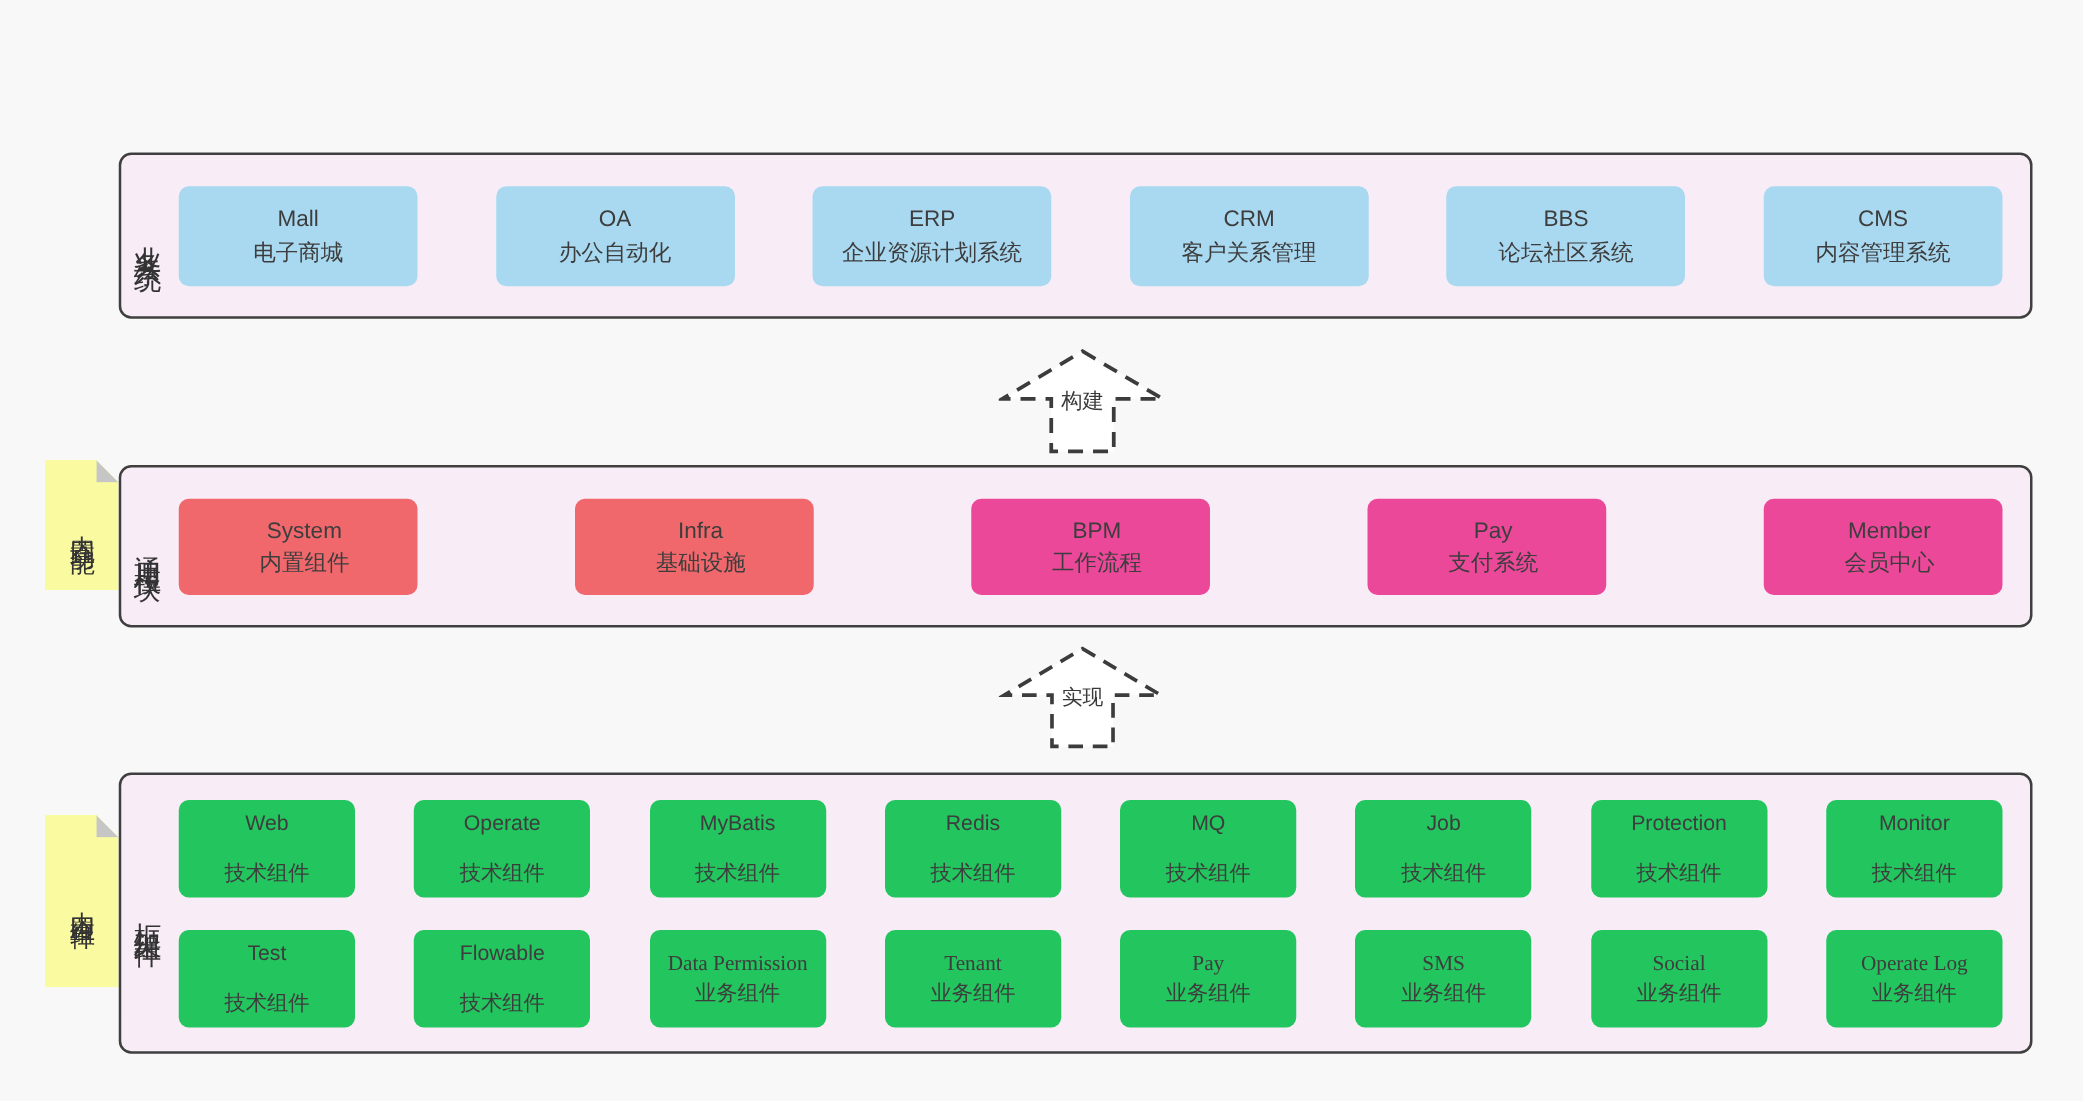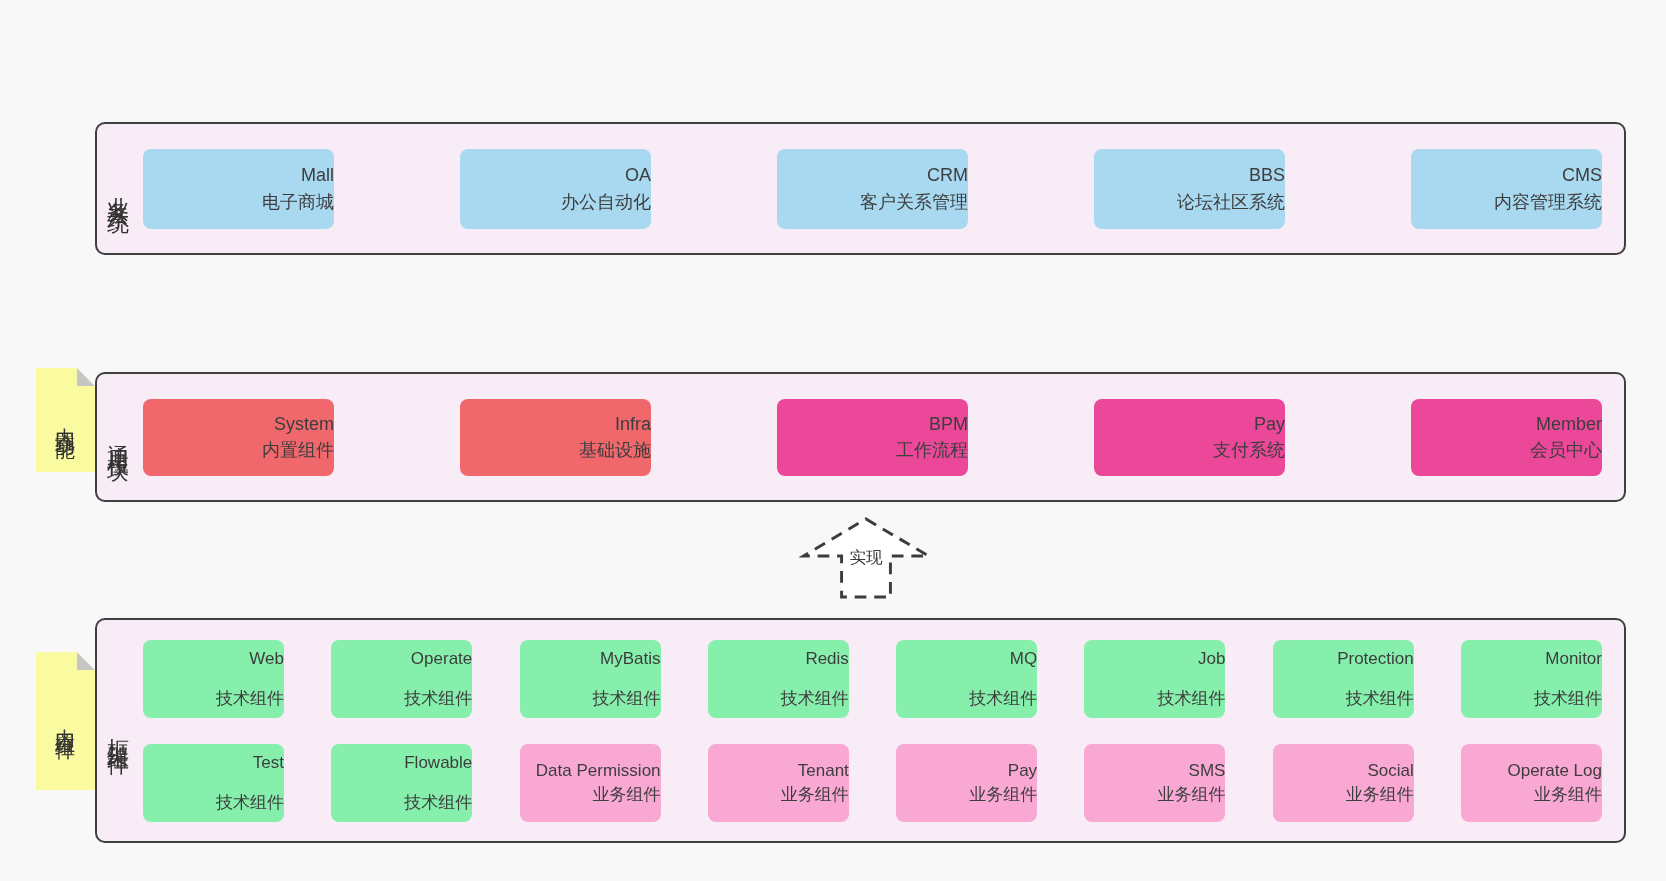--- a/index.html
+++ b/index.html
@@ -27,32 +27,32 @@
   }
   .band-rows{
     flex:1;display:flex;flex-direction:column;justify-content:center;
     gap:26px;padding:0 22px 0 14px;
   }
   .box-row{display:flex;justify-content:space-between;}
 
   
   .box{
     box-sizing:border-box;border-radius:8px;
-    display:flex;flex-direction:column;align-items:flex-end;justify-content:center;
+    display:flex;flex-direction:column;align-items:center;justify-content:center;
     text-align:center;color:#3d3d3d;line-height:1.45;
   }
   #band0 .box{width:191px;height:80px;font-size:18px;}
   #band1 .box{width:191px;height:77px;font-size:18px;padding-left:10px;}
   #band2 .box{width:141px;height:78px;font-size:17px;line-height:1.4;}
 
   .c-blue{background:#a9d9f1;}
   .c-red{background:#f1686c;}
   .c-pink{background:#ec4899;}
-  .c-green{background:#86efac;gap:16px;}
-  .c-lightgreen{background:#f9a8d4;}
+  .c-green{background:#22c55e;gap:16px;}
+  .c-lightgreen{background:#22c55e;font-family:Liberation Serif, serif;}
 
   
   .note{
     position:absolute;left:36px;width:59px;background:#fafaa0;z-index:1;
     display:flex;align-items:center;justify-content:center;
     clip-path:polygon(0 0, calc(100% - 18px) 0, 100% 18px, 100% 100%, 0 100%);
   }
   #note0{top:368px;height:104px;}
   #note1{top:652px;height:138px;}
   .note::after{
@@ -79,20 +79,27 @@
 
 <div class="stage">
 
   <div class="note" id="note0">
     <span class="note-text">内置功能</span>
   </div>
   <div class="note" id="note1">
     <span class="note-text">内置组件</span>
   </div>
 
+  <div class="arrow" id="arrow0">
+    <svg viewBox="0 0 134 86">
+      <polygon points="67,3 131,41 92,41 92,83 42,83 42,41 3,41" fill="#ffffff" stroke="#3c3c3c" stroke-width="3" stroke-dasharray="12 8"></polygon>
+      <rect x="45" y="30" width="44" height="24" fill="#ffffff"></rect>
+      <text x="67" y="48" text-anchor="middle">构建</text>
+    </svg>
+  </div>
   <div class="arrow" id="arrow1">
     <svg viewBox="0 0 134 86">
       <polygon points="67,3 131,41 92,41 92,83 42,83 42,41 3,41" fill="#ffffff" stroke="#3c3c3c" stroke-width="3" stroke-dasharray="12 8"></polygon>
       <rect x="45" y="30" width="44" height="24" fill="#ffffff"></rect>
       <text x="67" y="48" text-anchor="middle">实现</text>
     </svg>
   </div>
 
   <div class="band" id="band0">
     <div class="band-label">业务系统</div>
@@ -100,20 +107,24 @@
         <div class="box-row">
           <div class="box c-blue">
             <div>Mall</div>
             <div>电子商城</div>
           </div>
           <div class="box c-blue">
             <div>OA</div>
             <div>办公自动化</div>
           </div>
           <div class="box c-blue">
+            <div>ERP</div>
+            <div>企业资源计划系统</div>
+          </div>
+          <div class="box c-blue">
             <div>CRM</div>
             <div>客户关系管理</div>
           </div>
           <div class="box c-blue">
             <div>BBS</div>
             <div>论坛社区系统</div>
           </div>
           <div class="box c-blue">
             <div>CMS</div>
             <div>内容管理系统</div>

